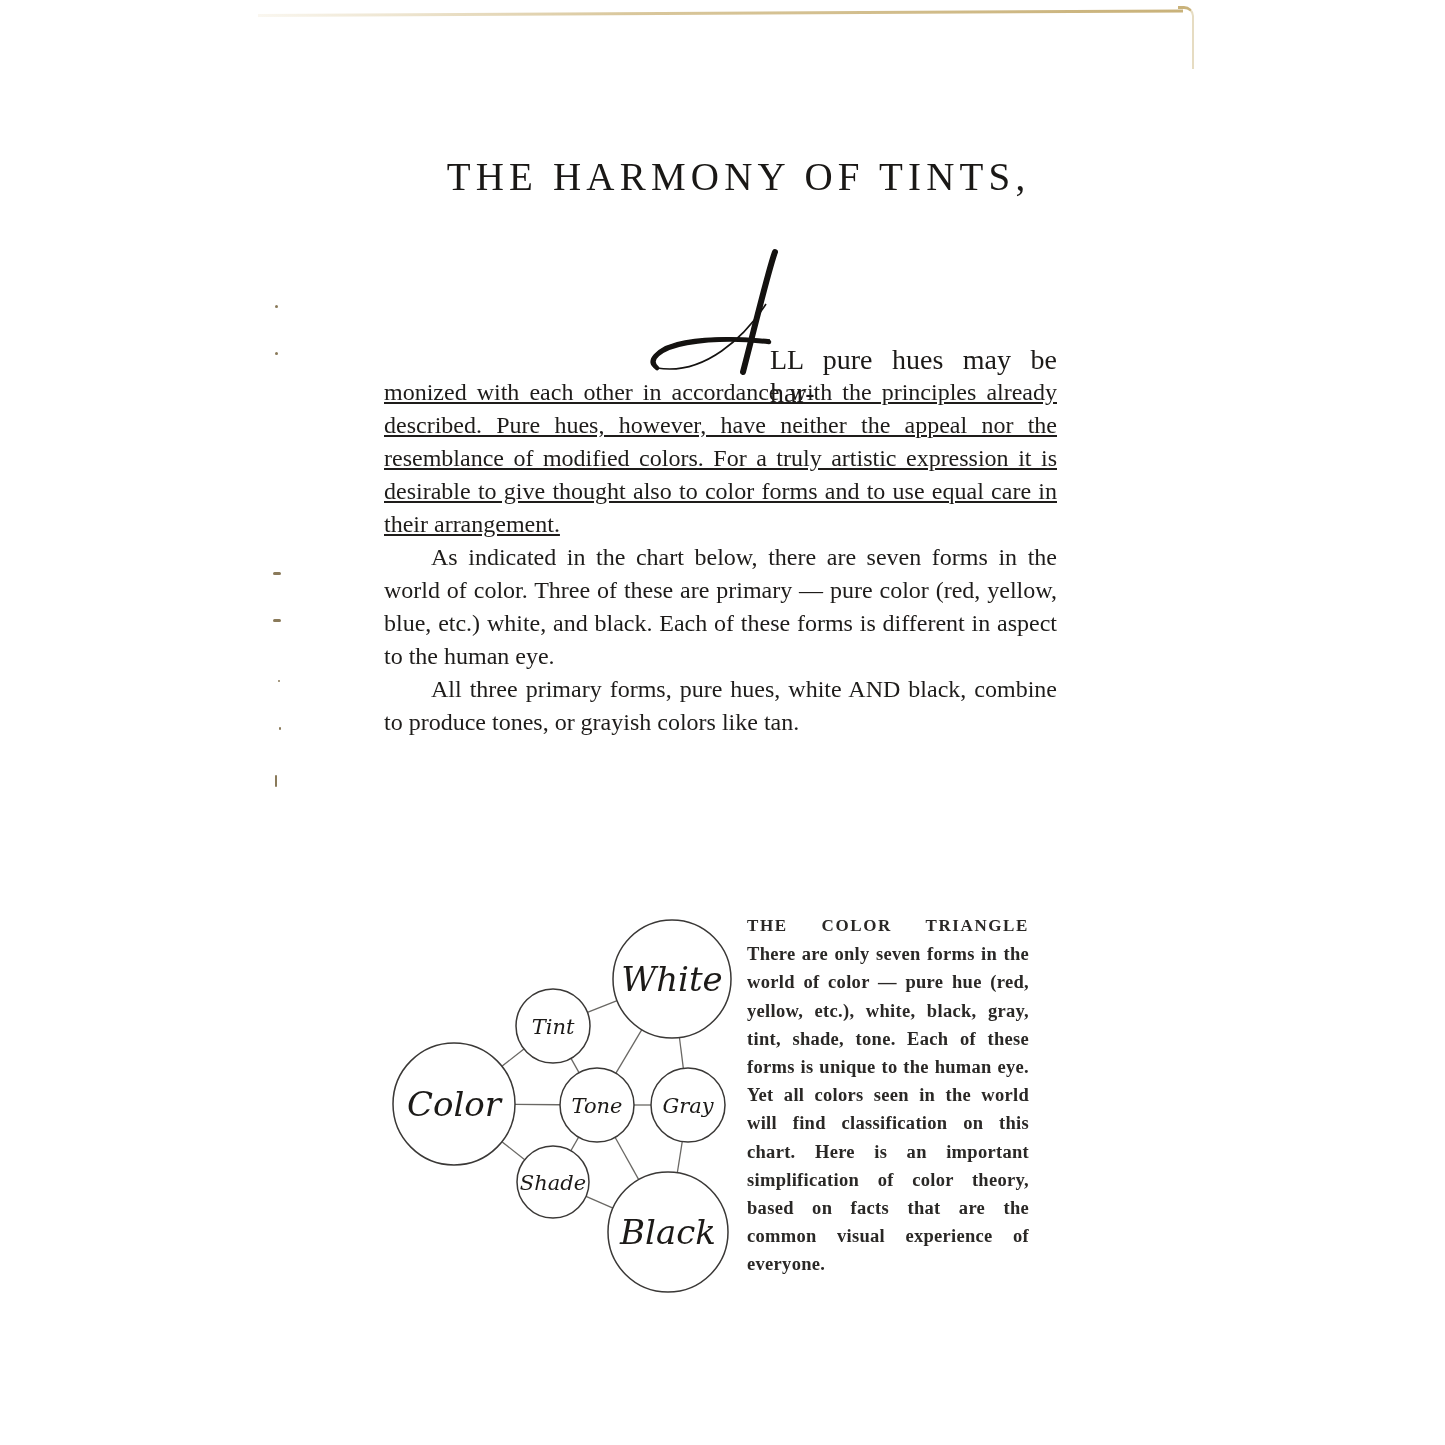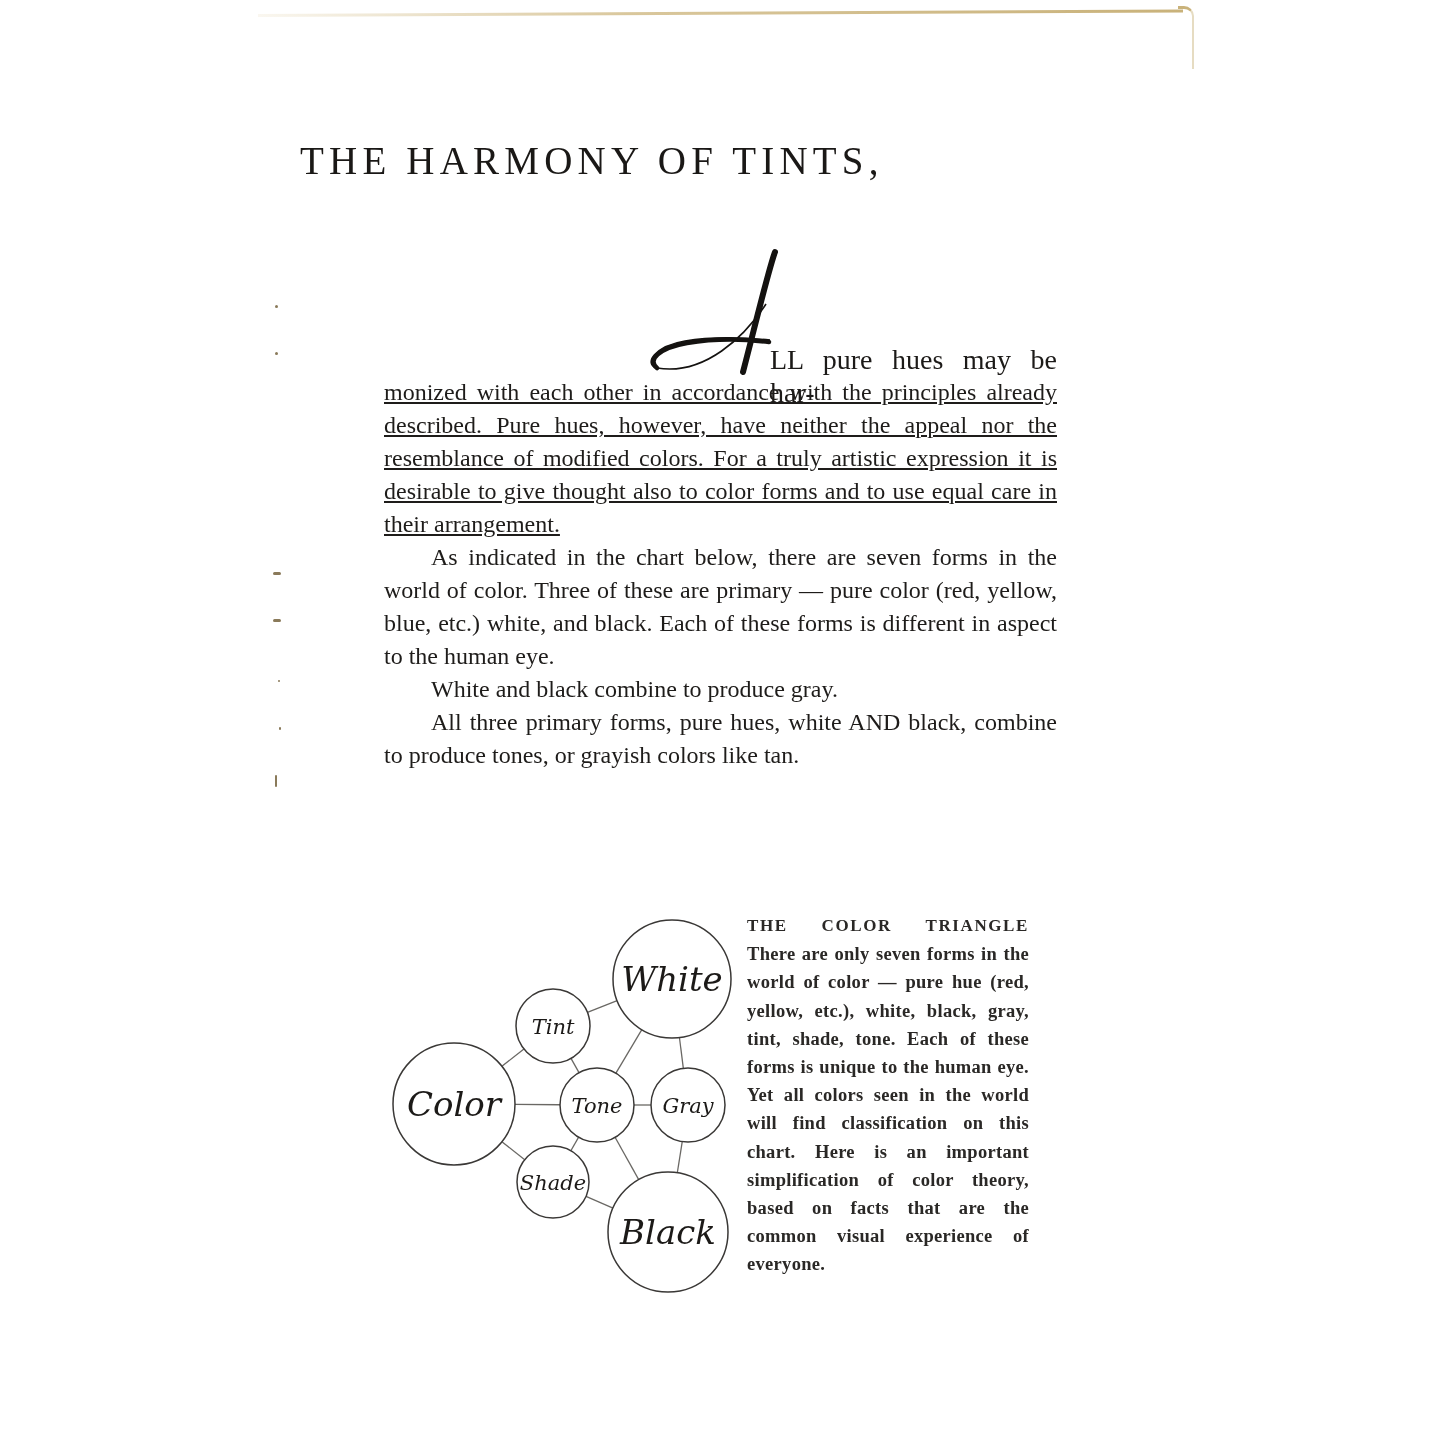--- a/index.html
+++ b/index.html
@@ -13,22 +13,22 @@
       transform: rotate(-0.28deg); transform-origin: left center;
     }
     .page-edge-corner {
       position: absolute; left: 1178px; top: 6px; width: 14px; height: 60px;
       border-top: 3px solid #c9b27a; border-right: 2px solid #e6dcc2;
       border-top-right-radius: 10px;
     }
     .margin-mark { position: absolute; background: #8a7a5a; border-radius: 2px; }
 
     .title {
-      position: absolute; left: 300px; top: 134px; width: 845px; 
-      font-size: 39px; letter-spacing: 5.2px; line-height: 53px; font-weight: normal; margin: 0;
+      position: absolute; left: 300px; top: 134px; width: 845px; text-align: center;
+      font-size: 39px; letter-spacing: 5.2px; line-height: 53px; font-weight: normal; margin: 16px;
       color: #1a1816;
     }
     .body-text {
       position: absolute; left: 384px; width: 673px; font-size: 24px; line-height: 33px;
       text-align: justify; color: #1e1c1a;
     }
     .body-text p { margin: 0; }
     .indent { text-indent: 47px; }
 
     .dropcap {
@@ -76,21 +76,20 @@
 </svg>
 
 <div class="first-line">LL pure hues may be har-</div>
 
 <div class="body-text p1">
   <p>monized with each other in accordance with the principles already described. Pure hues, however, have neither the appeal nor the resemblance of modified colors. For a truly artistic expression it is desirable to give thought also to color forms and to use equal care in their arrangement.</p>
 </div>
 
 <div class="body-text paragraphs">
   <p class="indent">As indicated in the chart below, there are seven forms in the world of color. Three of these are primary — pure color (red, yellow, blue, etc.) white, and black. Each of these forms is different in aspect to the human eye.</p>
-  <p class="indent">White and black combine to produce gray.</p>
   <p class="indent">All three primary forms, pure hues, white AND black, combine to produce tones, or grayish colors like tan.</p>
 </div>
 
 <svg class="diagram" viewBox="0 0 370 400">
   <g id="edges" stroke="#6a6864" stroke-width="1.3">
       <line x1="121.91499200587967" y1="166.24879417718572" x2="143.93680812758117" y2="148.89827238432997"></line>
       <line x1="207.41314352336093" y1="112.40825423867258" x2="237.1249873546407" y2="100.6733243221167"></line>
       <line x1="134.99850853922396" y1="204.4265629967778" x2="180.00090465653628" y2="204.74126506752822"></line>
       <line x1="254" y1="205" x2="271" y2="205"></line>
       <line x1="121.91499200587967" y1="241.75120582281428" x2="144.72229979980872" y2="259.72059984227354"></line>

